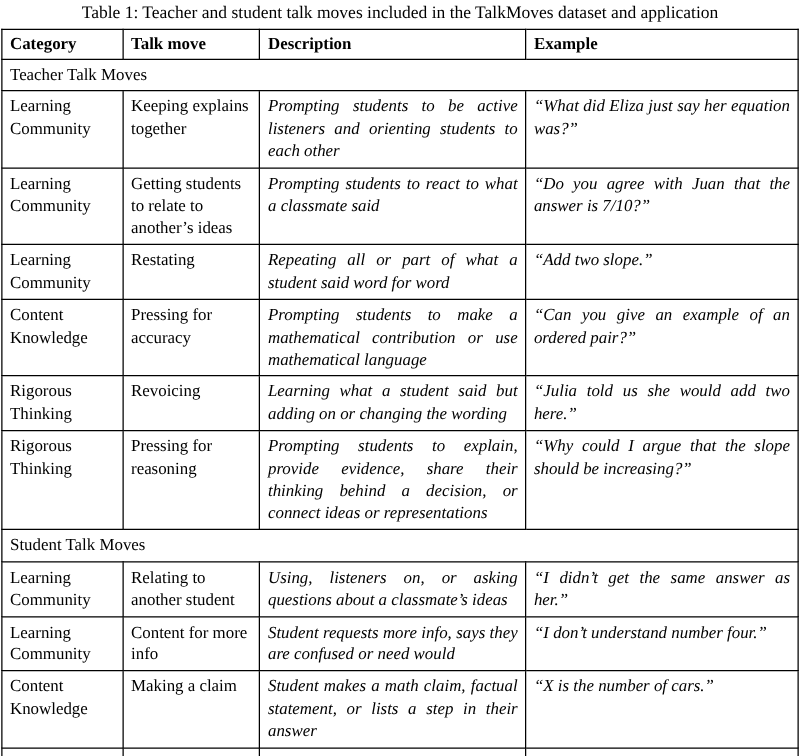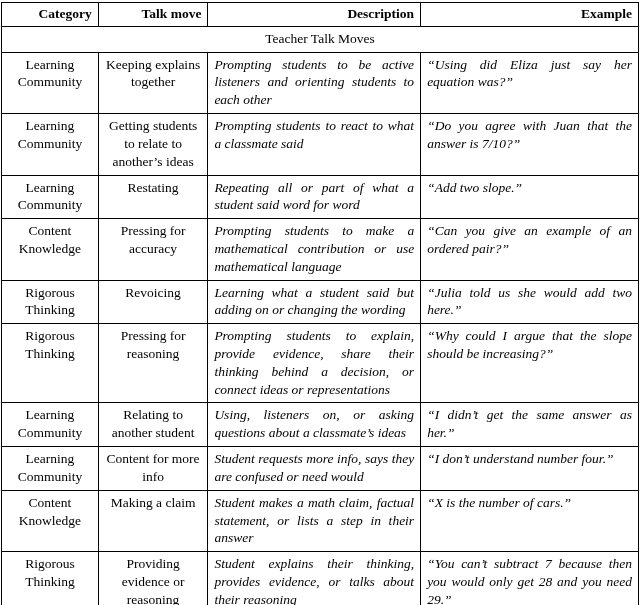--- a/index.html
+++ b/index.html
@@ -28,49 +28,50 @@
   }
   table.talkmoves th,
   table.talkmoves td {
     border: 1px solid #000000;
     padding: 3px 6px 4px 6px;
     vertical-align: top;
     line-height: 1.32;
     box-sizing: border-box;
   }
   table.talkmoves th {
-    text-align: right;
+    text-align: left;
     font-weight: bold;
     padding-top: 2px;
     padding-bottom: 3px;
   }
   td.section-heading {
-    text-align: center;
+    text-align: left;
     padding-top: 1px;
     padding-bottom: 2px;
   }
   td.cell-category,
   td.cell-talk-move {
-    text-align: center;
+    text-align: left;
   }
   td.cell-description,
   td.cell-example {
     text-align: justify;
     font-style: italic;
   }
   col.c-category   { width: 15.2%; }
   col.c-talk-move  { width: 17.2%; }
   col.c-description{ width: 33.4%; }
   col.c-example    { width: 34.2%; }
 </style>
 </head>
 <body>
 
 <div class="page">
 
+  <div class="caption">Table 1: Teacher and student talk moves included in the TalkMoves dataset and application</div>
 
   <table class="talkmoves">
     <colgroup>
       <col class="c-category">
       <col class="c-talk-move">
       <col class="c-description">
       <col class="c-example">
     </colgroup>
     <thead>
       <tr>
@@ -82,21 +83,21 @@
     </thead>
     <tbody>
 
     <tr>
           <td colspan="4" class="section-heading">Teacher Talk Moves</td>
         </tr>
         <tr>
           <td class="cell-category">Learning Community</td>
           <td class="cell-talk-move">Keeping explains together</td>
           <td class="cell-description">Prompting students to be active listeners and orienting students to each other</td>
-          <td class="cell-example">“Using did Eliza just say her equation was?”</td>
+          <td class="cell-example">“What did Eliza just say her equation was?”</td>
         </tr>
         <tr>
           <td class="cell-category">Learning Community</td>
           <td class="cell-talk-move">Getting students to relate to another’s ideas</td>
           <td class="cell-description">Prompting students to react to what a classmate said</td>
           <td class="cell-example">“Do you agree with Juan that the answer is 7/10?”</td>
         </tr>
         <tr>
           <td class="cell-category">Learning Community</td>
           <td class="cell-talk-move">Restating</td>
@@ -115,20 +116,23 @@
           <td class="cell-description">Learning what a student said but adding on or changing the wording</td>
           <td class="cell-example">“Julia told us she would add two here.”</td>
         </tr>
         <tr>
           <td class="cell-category">Rigorous Thinking</td>
           <td class="cell-talk-move">Pressing for reasoning</td>
           <td class="cell-description">Prompting students to explain, provide evidence, share their thinking behind a decision, or connect ideas or representations</td>
           <td class="cell-example">“Why could I argue that the slope should be increasing?”</td>
         </tr>
         <tr>
+          <td colspan="4" class="section-heading">Student Talk Moves</td>
+        </tr>
+        <tr>
           <td class="cell-category">Learning Community</td>
           <td class="cell-talk-move">Relating to another student</td>
           <td class="cell-description">Using, listeners on, or asking questions about a classmate’s ideas</td>
           <td class="cell-example">“I didn’t get the same answer as her.”</td>
         </tr>
         <tr>
           <td class="cell-category">Learning Community</td>
           <td class="cell-talk-move">Content for more info</td>
           <td class="cell-description">Student requests more info, says they are confused or need would</td>
           <td class="cell-example">“I don’t understand number four.”</td>

